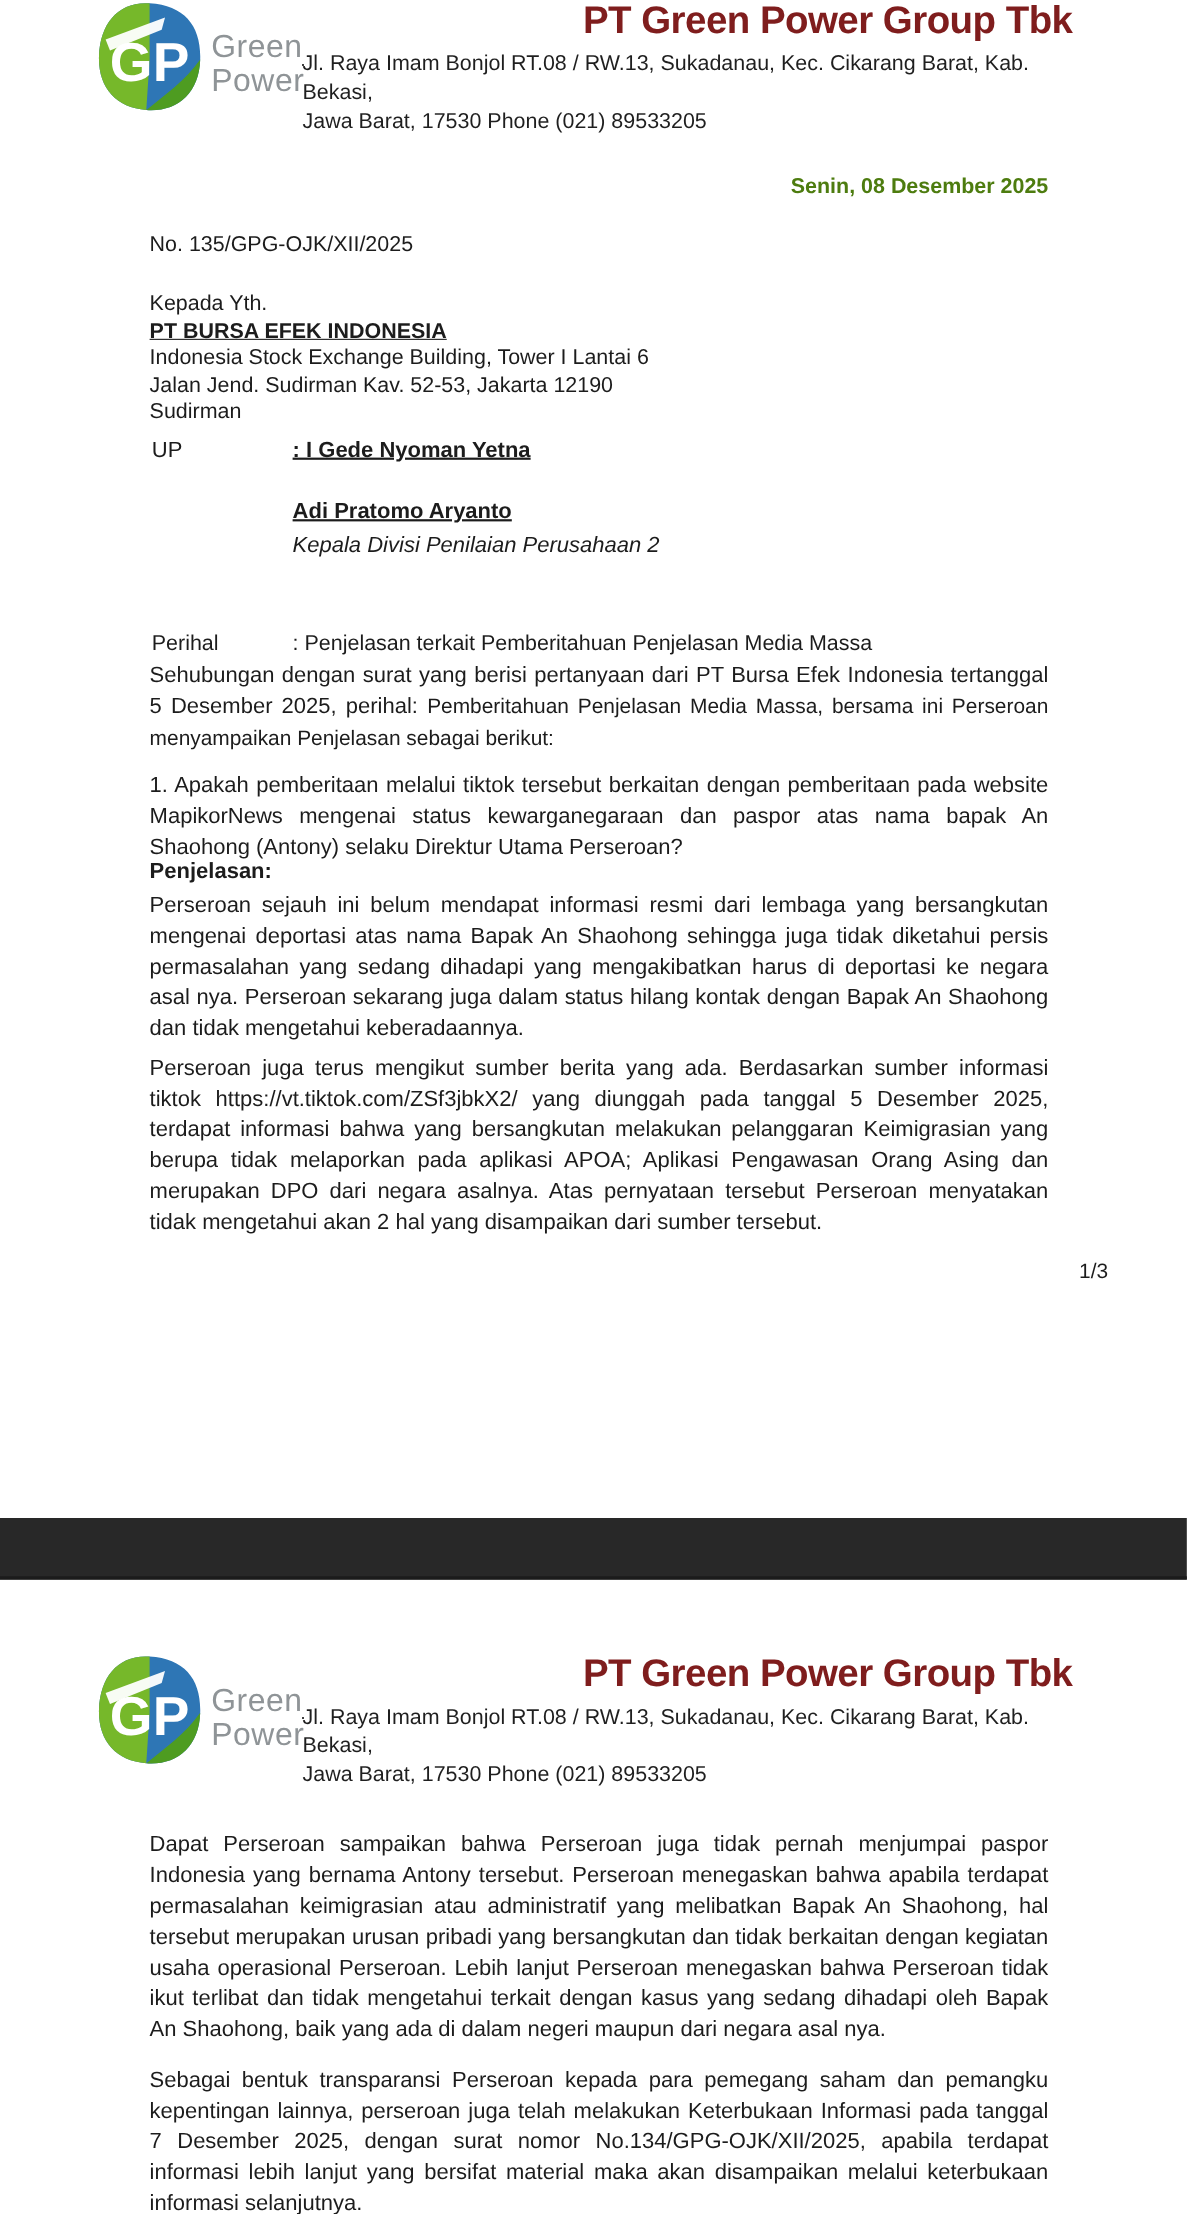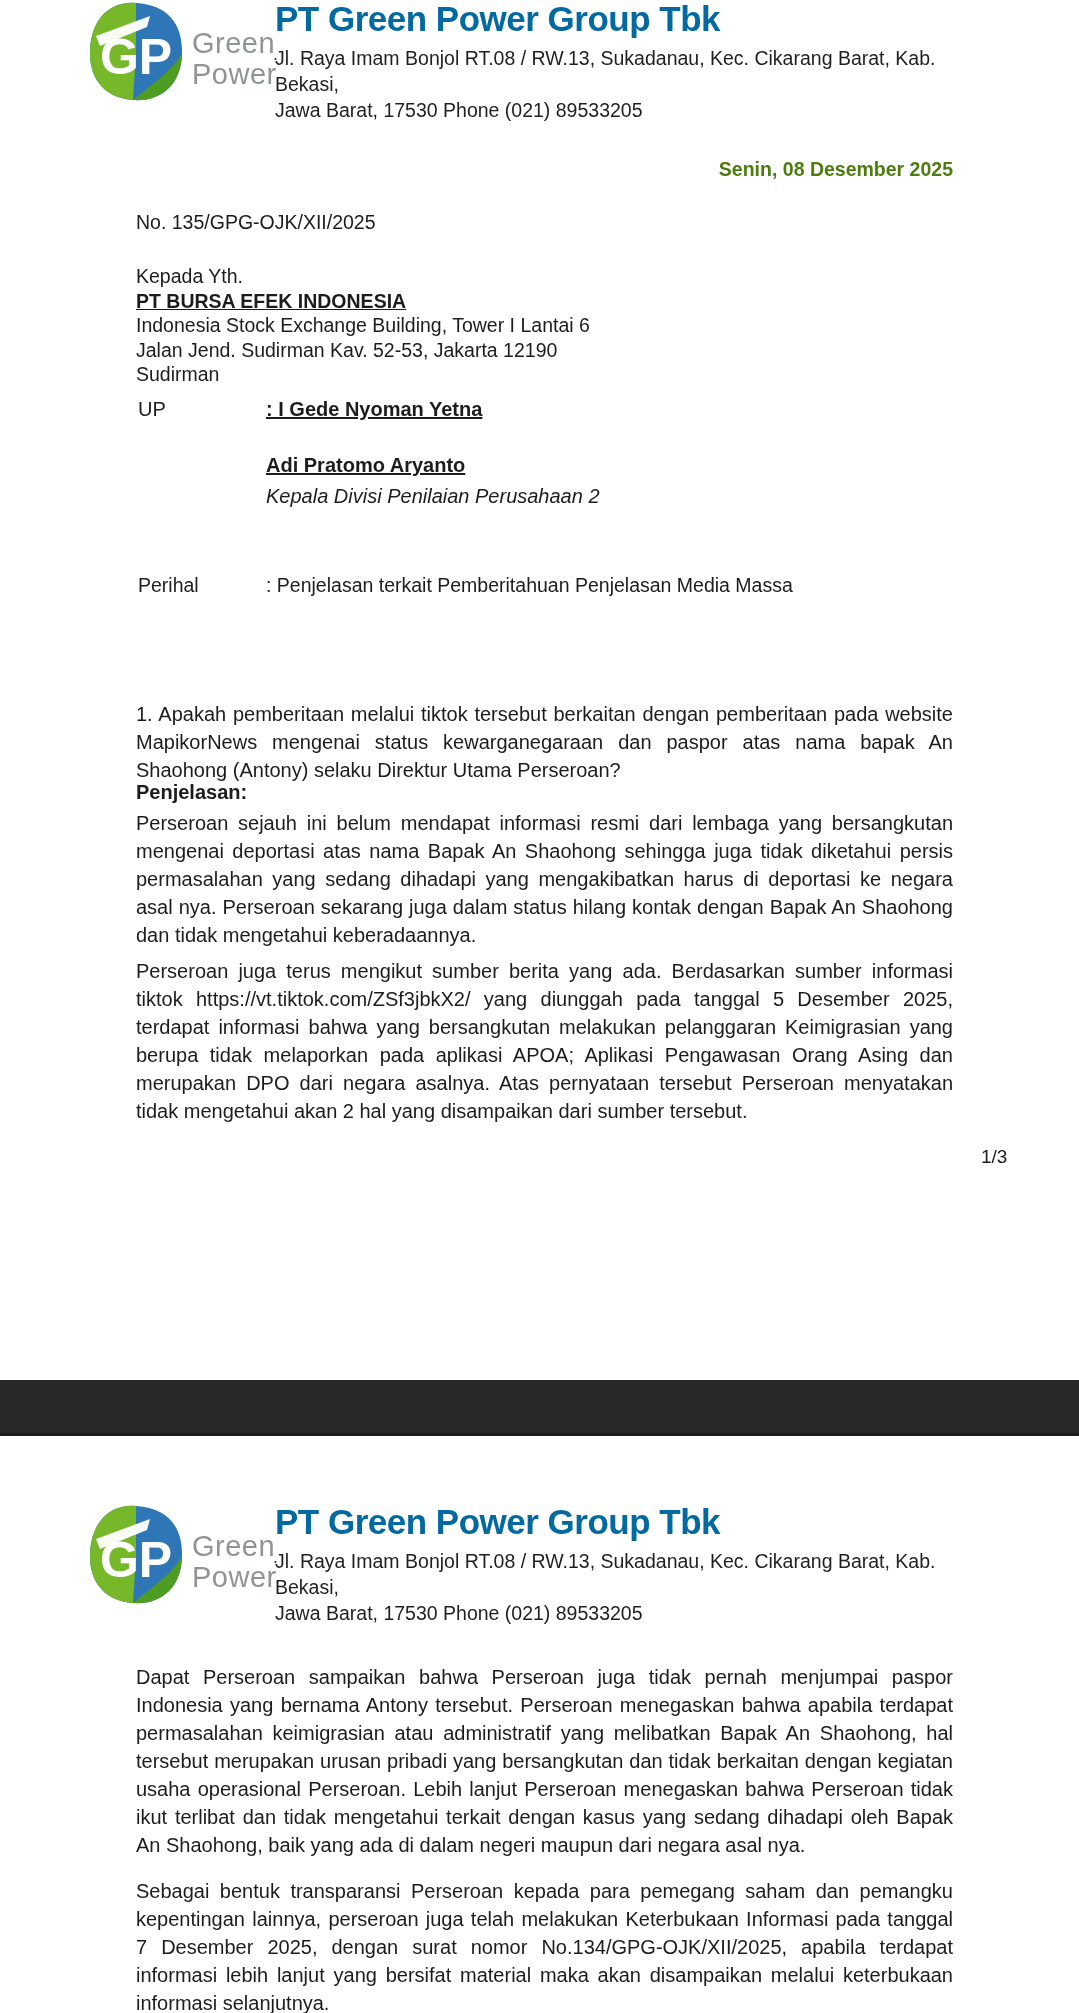--- a/index.html
+++ b/index.html
@@ -10,21 +10,21 @@
   .page{position:absolute;left:0;width:1079px;background:#ffffff;}
   #page1{top:0;height:1380px;}
   #separator{position:absolute;top:1380px;left:0;width:1079px;height:56px;background:#282828;border-bottom:3px solid #1b1b1b;box-sizing:border-box;}
   #page2{top:1439px;height:574px;}
 
   
   .letterhead{position:absolute;left:88px;width:900px;height:110px;}
   .logo-swirl{position:absolute;left:0;top:2px;width:96px;height:100px;}
   .logo-wordmark{position:absolute;left:104px;top:28px;font-size:29px;line-height:31px;color:#8f9497;letter-spacing:0.5px;}
   .company{position:absolute;left:187px;top:0;width:700px;}
-  .company-name{font-size:35px;font-weight:bold;color:#0369a1;letter-spacing:-0.5px;line-height:38px;}
+  .company-name{font-size:35px;font-weight:bold;color:#7f1d1d;letter-spacing:-0.5px;line-height:38px;text-align:right;}
   .lh-dot{position:absolute;left:-2px;top:44px;font-size:18px;color:#333;}
   .company-addr{margin-top:7px;font-size:19.5px;line-height:26px;color:#1f1f1f;}
 
   
   .abs{position:absolute;}
   .bold{font-weight:bold;text-decoration:underline;}
   .italic{font-style:italic;}
   .body-text{width:817px;font-size:20px;line-height:28px;text-align:justify;color:#1c1c1c;}
   .cal{font-size:19px;} 
   .date-line{right:126px;top:158px;font-size:19.5px;font-weight:bold;text-align:right;color:#4d7c0f;}
@@ -90,20 +90,23 @@
       <span class="att-label">UP</span><span class="bold">: I Gede Nyoman Yetna</span>
     </div>
     <div class="att-name2 bold">Adi Pratomo Aryanto</div>
     <div class="att-title2 italic">Kepala Divisi Penilaian Perusahaan 2</div>
   </div>
 
   <div class="abs subject">
     <span class="subject-label">Perihal</span><span>: Penjelasan terkait Pemberitahuan Penjelasan Media Massa</span>
   </div>
 
+  <div class="abs body-text opening">
+    <span>Sehubungan dengan surat yang berisi pertanyaan dari PT Bursa Efek Indonesia tertanggal 5 Desember 2025, perihal: </span><span class="cal">Pemberitahuan Penjelasan Media Massa, bersama ini Perseroan menyampaikan Penjelasan sebagai berikut:</span>
+  </div>
 
   <div class="abs body-text question">1. Apakah pemberitaan melalui tiktok tersebut berkaitan dengan pemberitaan pada website MapikorNews mengenai status kewarganegaraan dan paspor atas nama bapak An Shaohong (Antony) selaku Direktur Utama Perseroan?</div>
 
   <div class="abs answer-heading">Penjelasan:</div>
 
   <div class="abs body-text para-a">Perseroan sejauh ini belum mendapat informasi resmi dari lembaga yang bersangkutan mengenai deportasi atas nama Bapak An Shaohong sehingga juga tidak diketahui persis permasalahan yang sedang dihadapi yang mengakibatkan harus di deportasi ke negara asal nya. Perseroan sekarang juga dalam status hilang kontak dengan Bapak An Shaohong dan tidak mengetahui keberadaannya.</div>
 
   <div class="abs body-text para-b">
     <span>Perseroan juga terus mengikut sumber berita yang ada. Berdasarkan sumber informasi tiktok </span><span>https://vt.tiktok.com/ZSf3jbkX2/</span><span> yang diunggah pada tanggal 5 Desember 2025, terdapat informasi bahwa yang bersangkutan melakukan pelanggaran Keimigrasian yang berupa tidak melaporkan pada aplikasi APOA; Aplikasi Pengawasan Orang Asing dan merupakan DPO dari negara asalnya. Atas pernyataan tersebut Perseroan menyatakan tidak mengetahui akan 2 hal yang disampaikan dari sumber tersebut.</span>
   </div>

